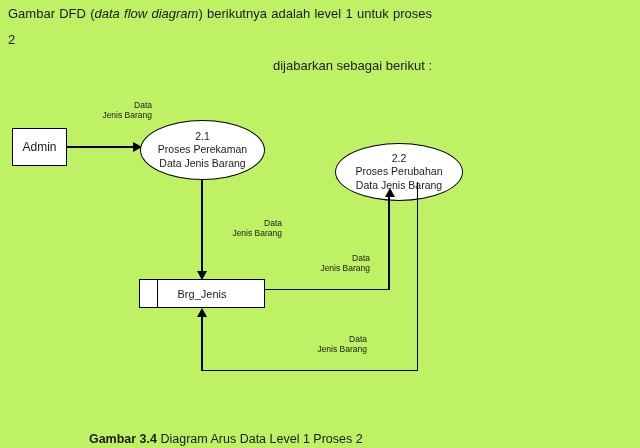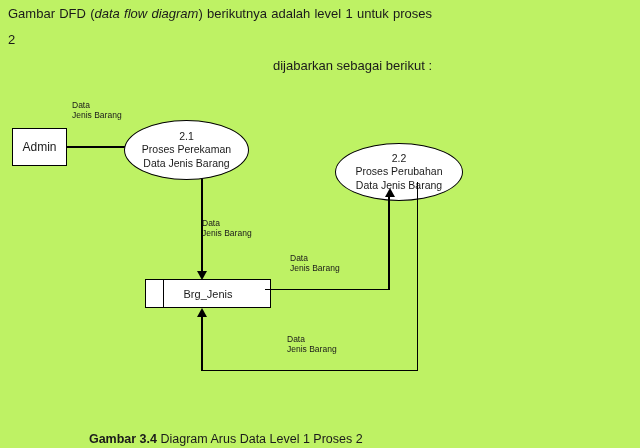--- a/index.html
+++ b/index.html
@@ -44,38 +44,38 @@
     left: 12px; top: 128px;
     width: 55px; height: 38px;
     font-size: 12px;
   }
   .ellipse {
     border-radius: 50%;
     font-size: 10.5px;
     line-height: 1.27;
     white-space: pre-line;
   }
-  .ellipse-21 { left: 124px; top: 120px; width: 125px; height: 60px; }
+  .ellipse-21 { left: 140px; top: 120px; width: 125px; height: 60px; }
   .ellipse-22 { left: 335px; top: 143px; width: 128px; height: 58px; }
   .datastore {
-    left: 145px; top: 279px;
+    left: 139px; top: 279px;
     width: 126px; height: 29px;
     font-size: 11px;
   }
   .datastore .divider {
     position: absolute;
     left: 17px; top: 0;
     width: 1px; height: 100%;
     background: #000000;
   }
   .line { position: absolute; background: #000000; }
   .flow-label {
     position: absolute;
     width: 80px;
-    text-align: left;
+    text-align: right;
     font-size: 8.5px;
     line-height: 10px;
     white-space: pre-line;
     color: #1a1a1a;
   }
   .ah { position: absolute; width: 0; height: 0; }
   .ah-right {
     border-top: 5px solid transparent;
     border-bottom: 5px solid transparent;
     border-left: 9px solid #000000;

